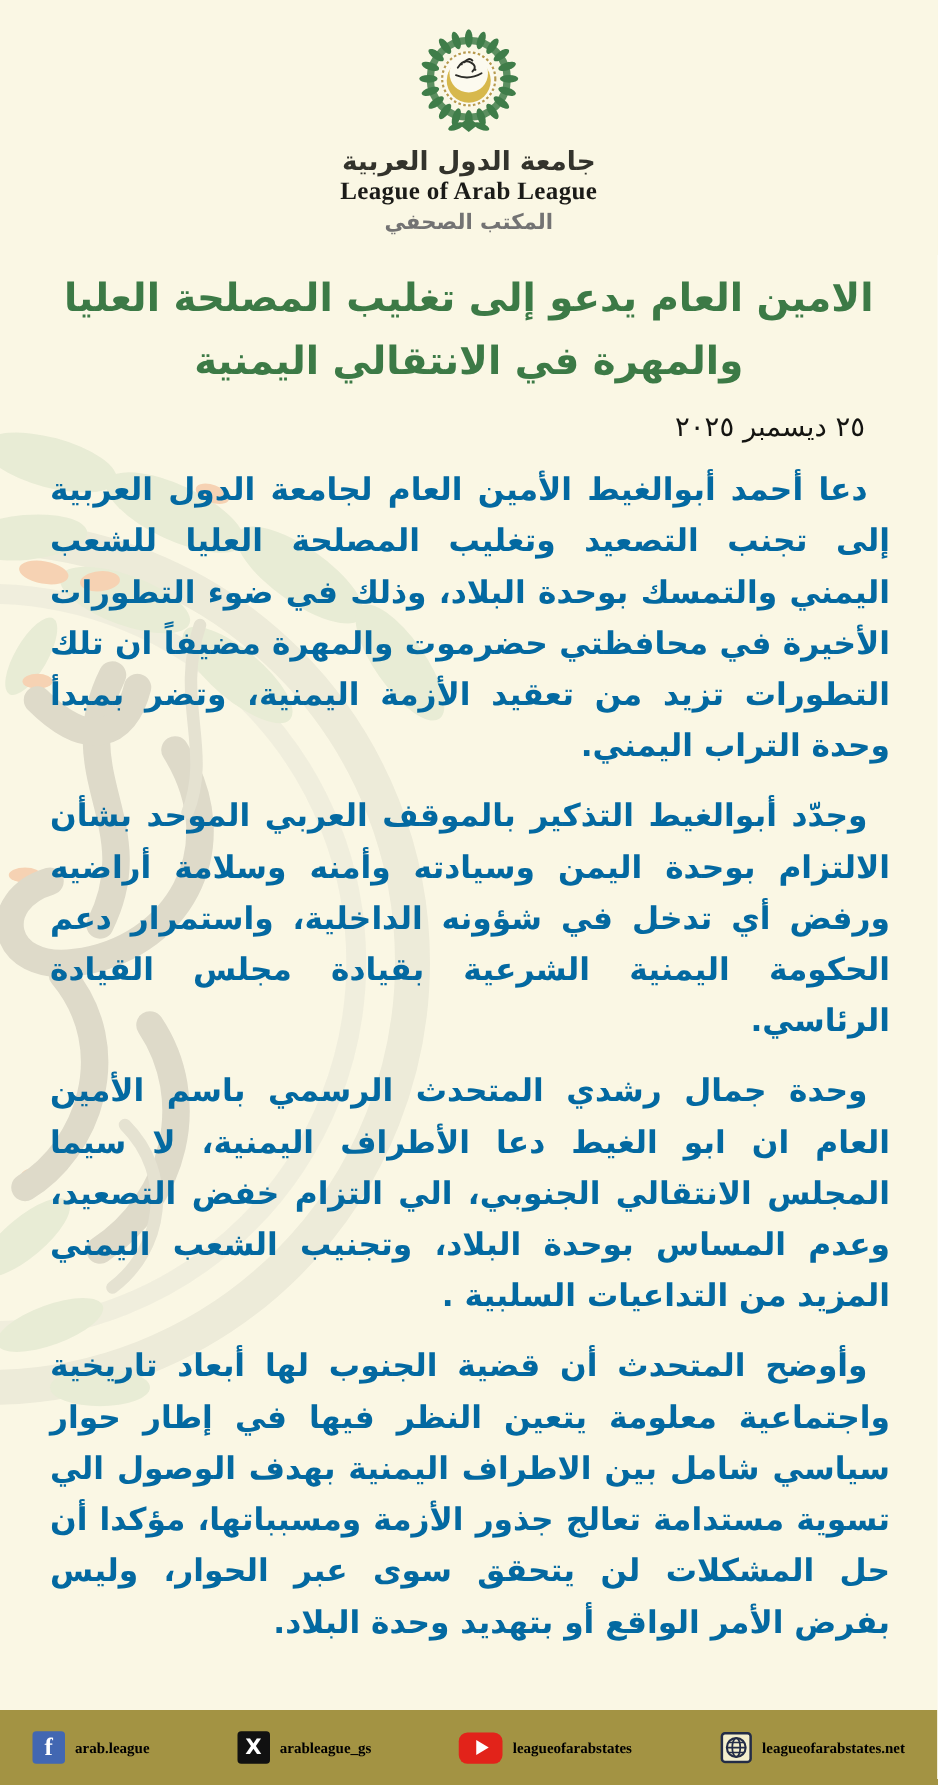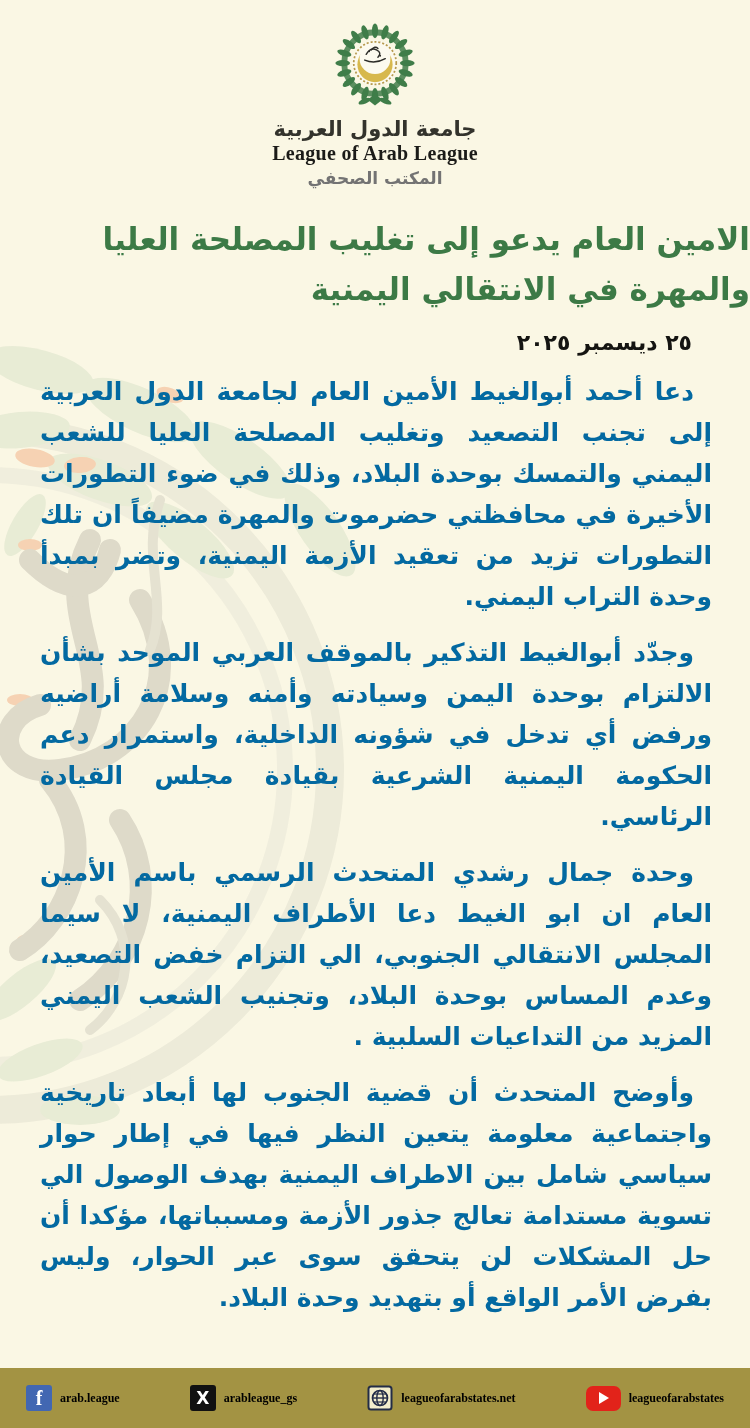--- a/index.html
+++ b/index.html
@@ -17,25 +17,25 @@
     opacity:.9;
     pointer-events:none;
   }
   
   .header{position:relative;text-align:center;padding-top:22px;z-index:2;}
   .logo{display:block;margin:0 auto;width:88px;height:auto;}
   .org-ar{font-size:21px;font-weight:700;color:#33332c;margin-top:4px;}
   .org-en{font-family:"Liberation Serif","DejaVu Serif",serif;font-size:20px;font-weight:700;color:#1b1b18;margin-top:1px;letter-spacing:.3px;}
   .office-ar{font-size:17px;font-weight:700;color:#737373;margin-top:3px;}
   
-  .headline{position:relative;z-index:2;margin-top:26px;direction:rtl;}
+  .headline{position:relative;z-index:2;margin-top:26px;text-align:center;direction:rtl;}
   .headline .hl{font-size:31px;font-weight:700;line-height:50px;color:#3c7a46;}
   
   .date-line{position:relative;z-index:2;direction:rtl;text-align:left;padding-left:58px;margin-top:16px;
-    font-size:22px;font-weight:700;color:#141411;}
+    font-size:22px;font-weight:400;color:#141411;}
   
   .date-line{text-align:right;padding-right:58px;padding-left:0;}
   
   .body-text{position:relative;z-index:2;direction:rtl;margin-top:16px;padding:0 38px 0 40px;
     font-size:25px;font-weight:700;color:#0369a1;line-height:41px;
     text-align:justify;text-justify:inter-word;}
   .body-text p{margin:0 0 15px;text-indent:18px;}
   
   .footer{
     position:absolute;left:0;bottom:0;z-index:3;
@@ -160,33 +160,33 @@
   <div class="footer">
     <div class="f-item">
       <div class="ic-fb">f</div>
       <span class="f-label">arab.league</span>
     </div>
     <div class="f-item">
       <div class="ic-x">X</div>
       <span class="f-label">arableague_gs</span>
     </div>
     <div class="f-item">
+      <div class="ic-yt">
+          <div class="tri"></div>
+        </div>
+      <span class="f-label">leagueofarabstates</span>
+    </div>
+    <div class="f-item">
       <div class="ic-web">
         <svg width="26" height="26" viewBox="0 0 26 26" xmlns="http://www.w3.org/2000/svg">
           <rect x="1.5" y="1.5" width="23" height="23" rx="2.5" fill="#f3eecd" stroke="#232c47" stroke-width="2"></rect>
           <circle cx="13" cy="13" r="7.5" fill="none" stroke="#232c47" stroke-width="1.7"></circle>
           <ellipse cx="13" cy="13" rx="3.2" ry="7.5" fill="none" stroke="#232c47" stroke-width="1.4"></ellipse>
           <line x1="5.5" y1="13" x2="20.5" y2="13" stroke="#232c47" stroke-width="1.4"></line>
           <line x1="6.8" y1="9" x2="19.2" y2="9" stroke="#232c47" stroke-width="1.2"></line>
           <line x1="6.8" y1="17" x2="19.2" y2="17" stroke="#232c47" stroke-width="1.2"></line>
         </svg>
       </div>
       <span class="f-label">leagueofarabstates.net</span>
     </div>
-    <div class="f-item">
-      <div class="ic-yt">
-          <div class="tri"></div>
-        </div>
-      <span class="f-label">leagueofarabstates</span>
-    </div>
   </div>
 
 </div>
 
 </body></html>

